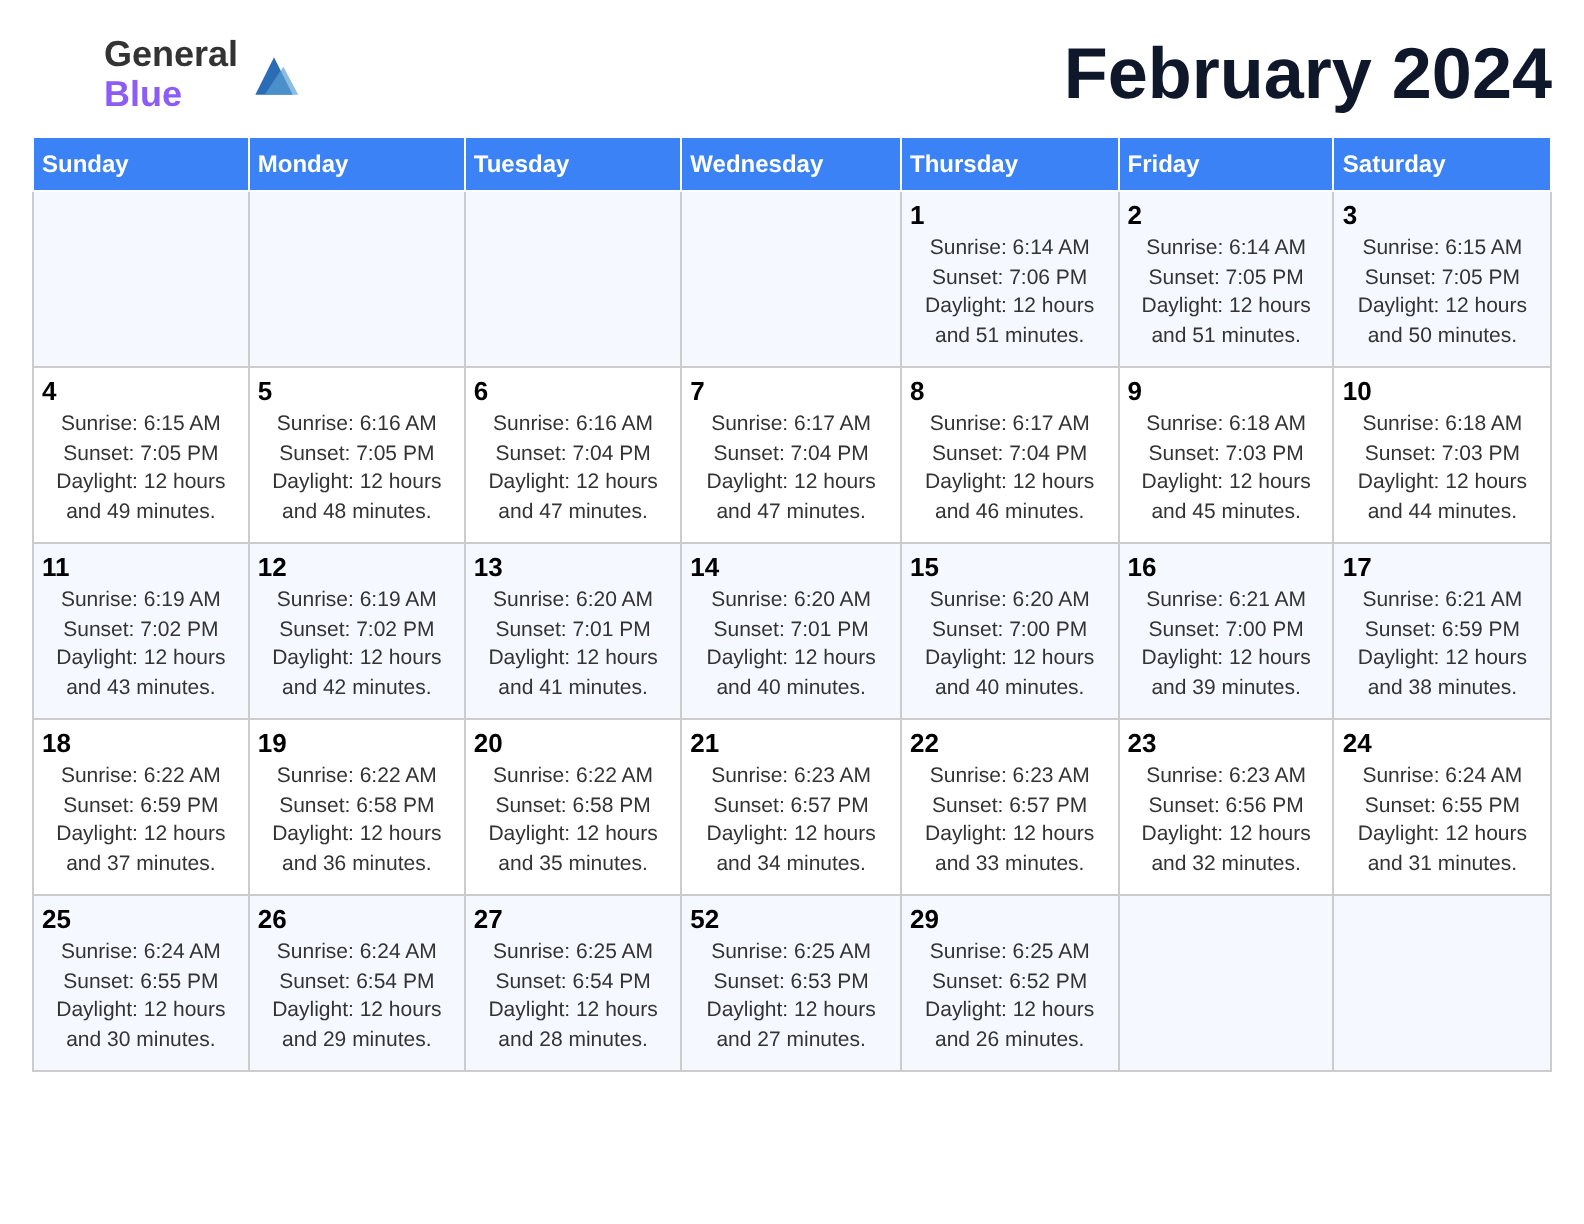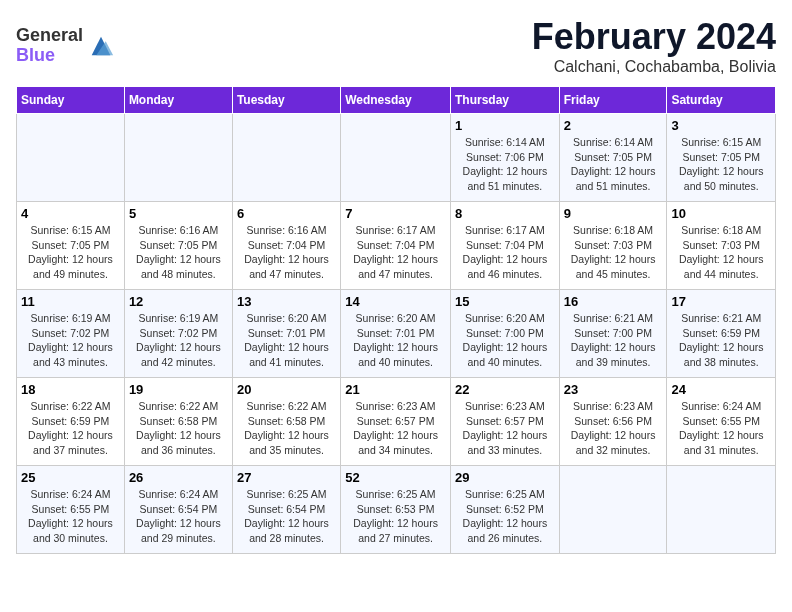--- a/index.html
+++ b/index.html
@@ -6,22 +6,23 @@
     body {
       font-family: Arial, sans-serif;
       background: #fff;
       width: 792px;
       min-height: 612px;
       padding: 16px;
     }
     .header {
       display: flex;
       justify-content: space-between;
-      align-items: center;
+      align-items: flex-end;
       margin-bottom: 10px;
+      margin-left: 36px;
     }
     .logo {
       display: flex;
       align-items: center;
     }
     .logo-text {
       display: flex;
       flex-direction: column;
       line-height: 1.1;
     }
@@ -86,40 +87,39 @@
     .empty-cell {
       background: #f9f9f9;
     }
     tr:nth-child(odd) td {
       background-color: #f5f8ff;
     }
     tr:nth-child(even) td {
       background-color: #fff;
     }
     .calendar-table thead tr th {
-      background-color: #6d28d9;
+      background-color: #3b82f6;
     }
   </style>
 </head>
 <body>
 
 <div class="header">
   <div class="logo">
     <div class="logo-text">
       <span class="logo-general">General</span>
       <span class="logo-blue">Blue</span>
     </div>
     <svg class="logo-icon" viewBox="0 0 30 30">
       <polygon points="5,25 15,5 25,25" fill="#2a6db5"></polygon>
       <polygon points="10,25 20,10 28,25" fill="#5a9fd4" opacity="0.7"></polygon>
     </svg>
   </div>
   <div class="title-block">
     <div class="month-title">February 2024</div>
-    <div class="location-title">Calchani, Cochabamba, Bolivia</div>
   </div>
 </div>
 
 <table class="calendar-table">
   <thead>
     <tr>
     <th>Sunday</th>
         <th>Monday</th>
         <th>Tuesday</th>
         <th>Wednesday</th>

